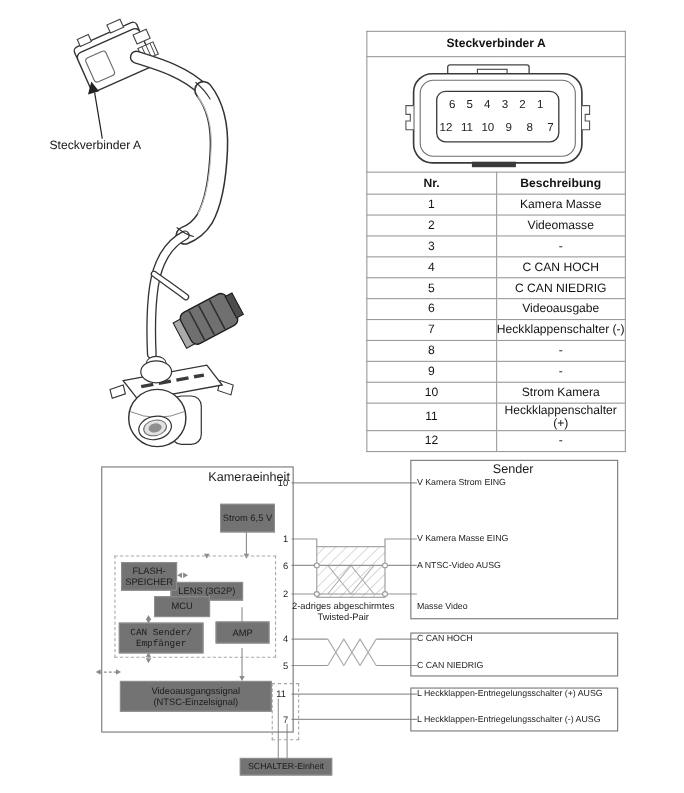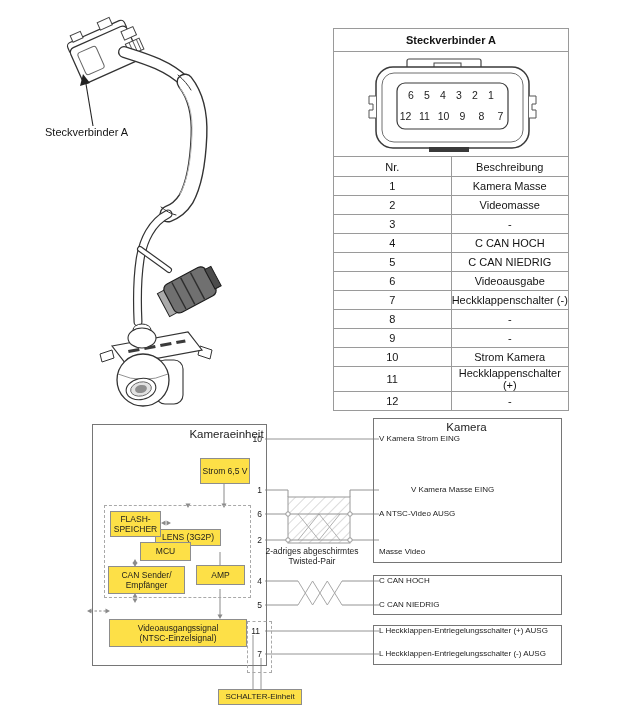--- a/index.html
+++ b/index.html
@@ -6,27 +6,27 @@
   #page{position:relative;width:622px;height:721px;background:#fff;
         font-family:"Liberation Sans","DejaVu Sans",sans-serif;color:#1c1c1c;overflow:hidden;}
   svg{display:block;}
   .abs{position:absolute;}
   
   #conn-table{position:absolute;left:333px;top:28px;border-collapse:collapse;
               border:1.4px solid #6e6e6e;table-layout:fixed;width:236px;}
   #conn-table td,#conn-table th{border:1px solid #9a9a9a;padding:0;font-size:11px;
               text-align:center;vertical-align:middle;color:#141414;}
   .tbl-title{height:22px;font-weight:bold;font-size:11.5px;}
-  .tbl-colhead{height:20px;font-weight:normal;}
+  .tbl-colhead{height:20px;font-weight:bold;}
   .tbl-row td{height:18px;font-weight:normal;}
   .conn-cell{height:104px;position:relative;}
   .pinrow{position:absolute;display:flex;font-size:10.5px;color:#222;}
   .pinrow span{display:block;text-align:center;}
   
-  .dbox{position:absolute;border:1px solid #8d8d8d;background:#fde047;display:flex;
+  .dbox{position:absolute;border:1px solid #8d8d8d;background:#737373;display:flex;
         align-items:center;justify-content:center;text-align:center;
         font-size:8.5px;line-height:1.18;color:#1c1c1c;}
   .frame{position:absolute;border:1px solid #767676;background:transparent;}
   .dashed{position:absolute;border:1px dashed #a9a9a9;background:transparent;}
   .dtitle{position:absolute;font-size:11.5px;color:#1c1c1c;text-align:center;}
   .sig{position:absolute;font-size:8px;white-space:nowrap;color:#1c1c1c;}
   .pin{position:absolute;width:14px;text-align:right;font-size:8.5px;color:#1c1c1c;}
   .pre{white-space:pre-line;}
   #tp-note{position:absolute;left:250px;top:546px;width:124px;text-align:center;
            font-size:8.5px;line-height:1.2;color:#1c1c1c;}
@@ -264,43 +264,43 @@
   <div class="dtitle" style="left:92px;top:428px;width:173px;padding-left:48px;">Kameraeinheit</div>
 
   <div class="dashed" style="left:104px;top:505px;width:145px;height:91px;"></div>
   <div class="dashed" style="left:247px;top:621px;width:23px;height:50px;"></div>
 
   <div class="dbox" style="left:200px;top:458px;width:48px;height:24px;">Strom 6,5 V</div>
   <div class="dbox" style="left:155px;top:489px;width:64px;height:15px;margin-top:40px;">LENS (3G2P)</div>
   <div class="dbox pre" style="left:110px;top:511px;width:49px;height:24px;">FLASH-
 SPEICHER</div>
   <div class="dbox" style="left:110px;top:542px;width:49px;height:17px;margin-left:30px;">MCU</div>
-  <div class="dbox pre" style="left:108px;top:566px;width:75px;height:26px;">CAN Sender/
+  <div class="dbox pre" style="left:108px;top:566px;width:75px;height:26px;font-family:Liberation Mono, monospace;">CAN Sender/
 Empfänger</div>
   <div class="dbox" style="left:196px;top:565px;width:47px;height:18px;">AMP</div>
   <div class="dbox" style="left:110px;top:627px;width:51px;height:17px;margin-left:28px;">C_CAN</div>
   <div class="dbox pre" style="left:109px;top:619px;width:136px;height:26px;">Videoausgangssignal
 (NTSC-Einzelsignal)</div>
 
   <div class="pin" style="left:248px;top:434px;">10</div>
   <div class="pin" style="left:248px;top:485px;">1</div>
   <div class="pin" style="left:248px;top:509px;">6</div>
   <div class="pin" style="left:248px;top:535px;">2</div>
   <div class="pin" style="left:248px;top:576px;">4</div>
   <div class="pin" style="left:248px;top:600px;">5</div>
   <div class="pin" style="left:246px;top:626px;">11</div>
   <div class="pin" style="left:248px;top:649px;">7</div>
 
   <div id="tp-note" class="pre">2-adriges abgeschirmtes
 Twisted-Pair</div>
 
   <div class="frame" style="left:373px;top:418px;width:187px;height:143px;"></div>
-  <div class="dtitle" style="left:373px;top:421px;width:187px;">Kamera</div>
+  <div class="dtitle" style="left:373px;top:421px;width:187px;">Sender</div>
   <div class="sig" style="left:379px;top:434px;">V Kamera Strom EING</div>
-  <div class="sig" style="left:379px;top:485px;margin-left:32px;">V Kamera Masse EING</div>
+  <div class="sig" style="left:379px;top:485px;">V Kamera Masse EING</div>
   <div class="sig" style="left:379px;top:509px;">A NTSC-Video AUSG</div>
   <div class="sig" style="left:379px;top:547px;">Masse Video</div>
 
   <div class="frame" style="left:373px;top:575px;width:187px;height:38px;"></div>
   <div class="sig" style="left:379px;top:576px;">C CAN HOCH</div>
   <div class="sig" style="left:379px;top:600px;">C CAN NIEDRIG</div>
 
   <div class="frame" style="left:373px;top:625px;width:187px;height:38px;"></div>
   <div class="sig" style="left:379px;top:626px;">L Heckklappen-Entriegelungsschalter (+) AUSG</div>
   <div class="sig" style="left:379px;top:649px;">L Heckklappen-Entriegelungsschalter (-) AUSG</div>

